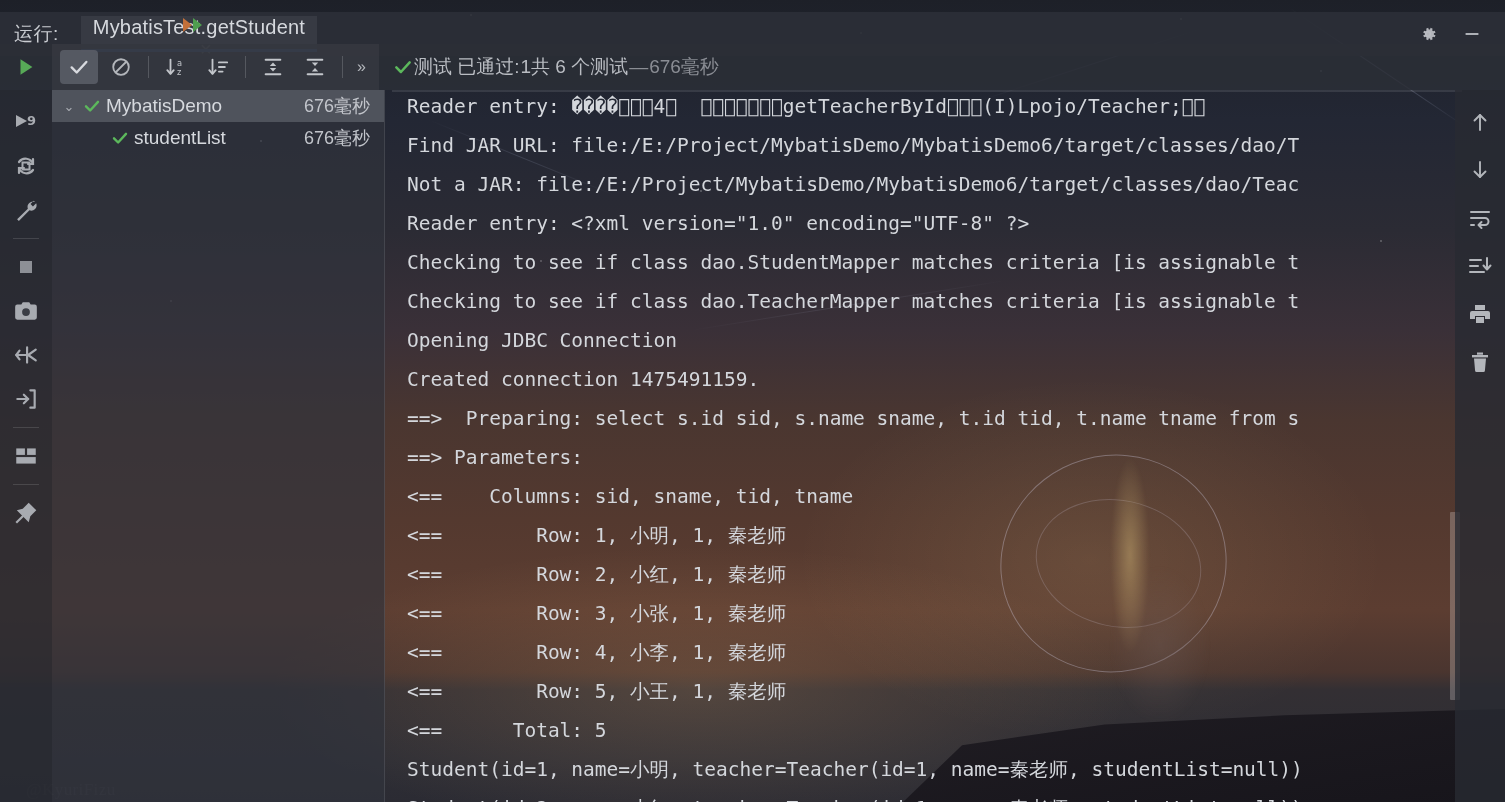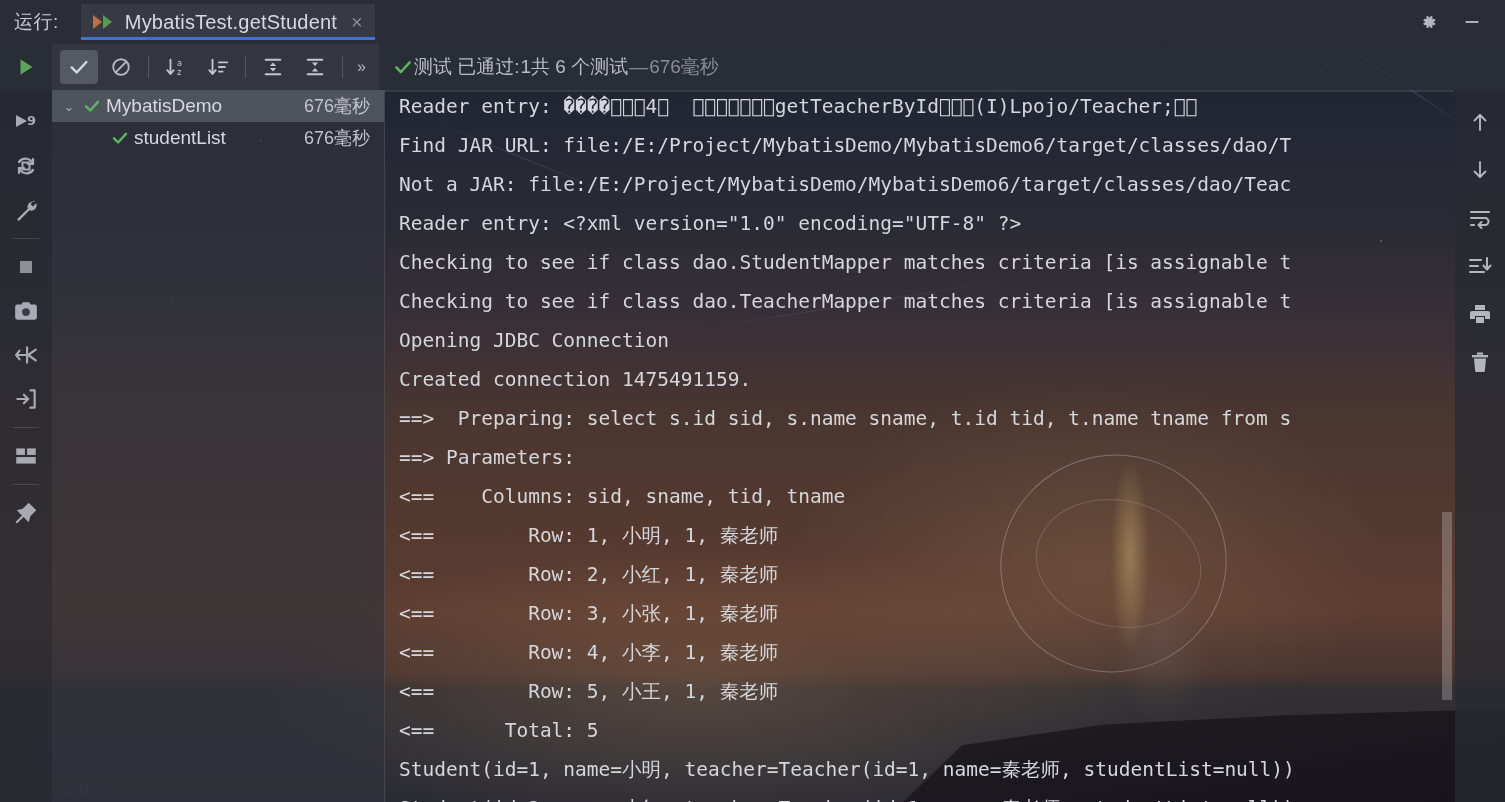--- a/index.html
+++ b/index.html
@@ -55,31 +55,31 @@
     clip-path: polygon(0% 100%, 10% 48%, 33% 30%, 62% 22%, 100% 16%, 100% 100%);
   }
   #watermark {
     position: absolute; left: 26px; bottom: 2px;
     font-size: 17px; color: rgba(255,255,255,0.055);
     letter-spacing: .4px; font-family: "Liberation Serif", serif;
   }
 
   
   #titlebar {
-    position: absolute; left: 0; top: 0; width: 1505px; height: 44px;
+    position: absolute; left: 0; top: 12px; width: 1505px; height: 44px;
     background: rgba(43,46,55,0.93);
     display: flex; align-items: center;
   }
   #run-label {
     color: #c9ccd1; font-size: 19px; margin-left: 14px; margin-right: 22px;
     letter-spacing: .5px;
   }
   #run-tab {
     position: relative; height: 36px; display: flex; align-items: center;
-    padding: 0 12px 0 12px; background: rgba(60,63,72,0.75);
+    padding: 0 12px 0 12px; background: rgba(60,63,72,0.75); flex-direction: column;
   }
   #run-tab .tab-underline {
     position: absolute; left: 0; right: 0; bottom: 0; height: 3px; background: #3f72d1;
   }
   .runconf-icon { width: 20px; height: 18px; margin-right: 12px; position: relative; }
   .runconf-icon .lt {
     position: absolute; left: 0; top: 2px; width: 0; height: 0;
     border-top: 7px solid transparent; border-bottom: 7px solid transparent;
     border-left: 9px solid #c2703a;
   }
@@ -154,21 +154,21 @@
     display: flex; align-items: center; justify-content: center;
   }
   .tree-row .tick { width: 24px; display: flex; align-items: center; justify-content: center; }
   .tree-row .tname { margin-left: 2px; }
   .tree-row .tdur { position: absolute; right: 14px; color: #c2c5cb; font-size: 18px; }
   .tree-row.child .chev { visibility: hidden; }
   .tree-row.child .tick { margin-left: 28px; }
 
   
   #console {
-    position: absolute; left: 384px; top: 90px; width: 1070px; height: 712px;
+    position: absolute; left: 392px; top: 90px; width: 1070px; height: 712px;
     overflow: hidden;
   }
   #console-lines {
     position: absolute; left: 15px; top: -3px; right: 0;
     font-family: "DejaVu Sans Mono", "Liberation Mono", monospace;
     font-size: 19.5px; line-height: 39px;
     color: #d4d7dc; white-space: pre;
   }
   #console-lines .line { height: 39px; }
   #console-top-edge {

